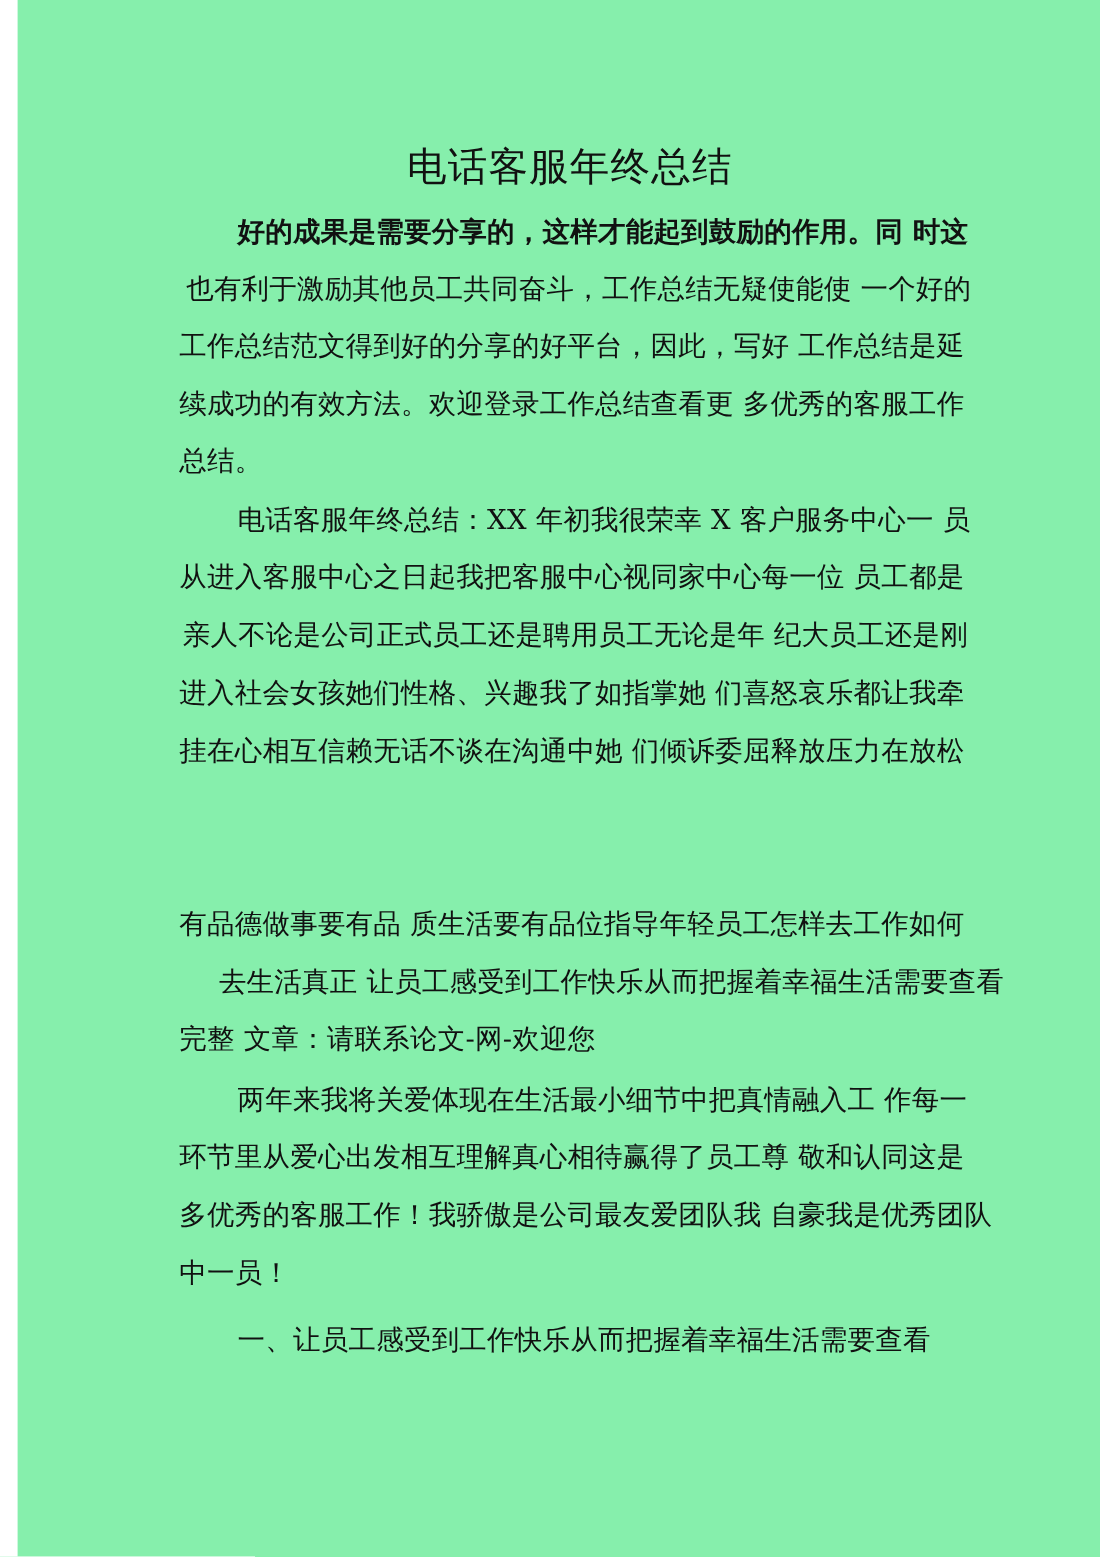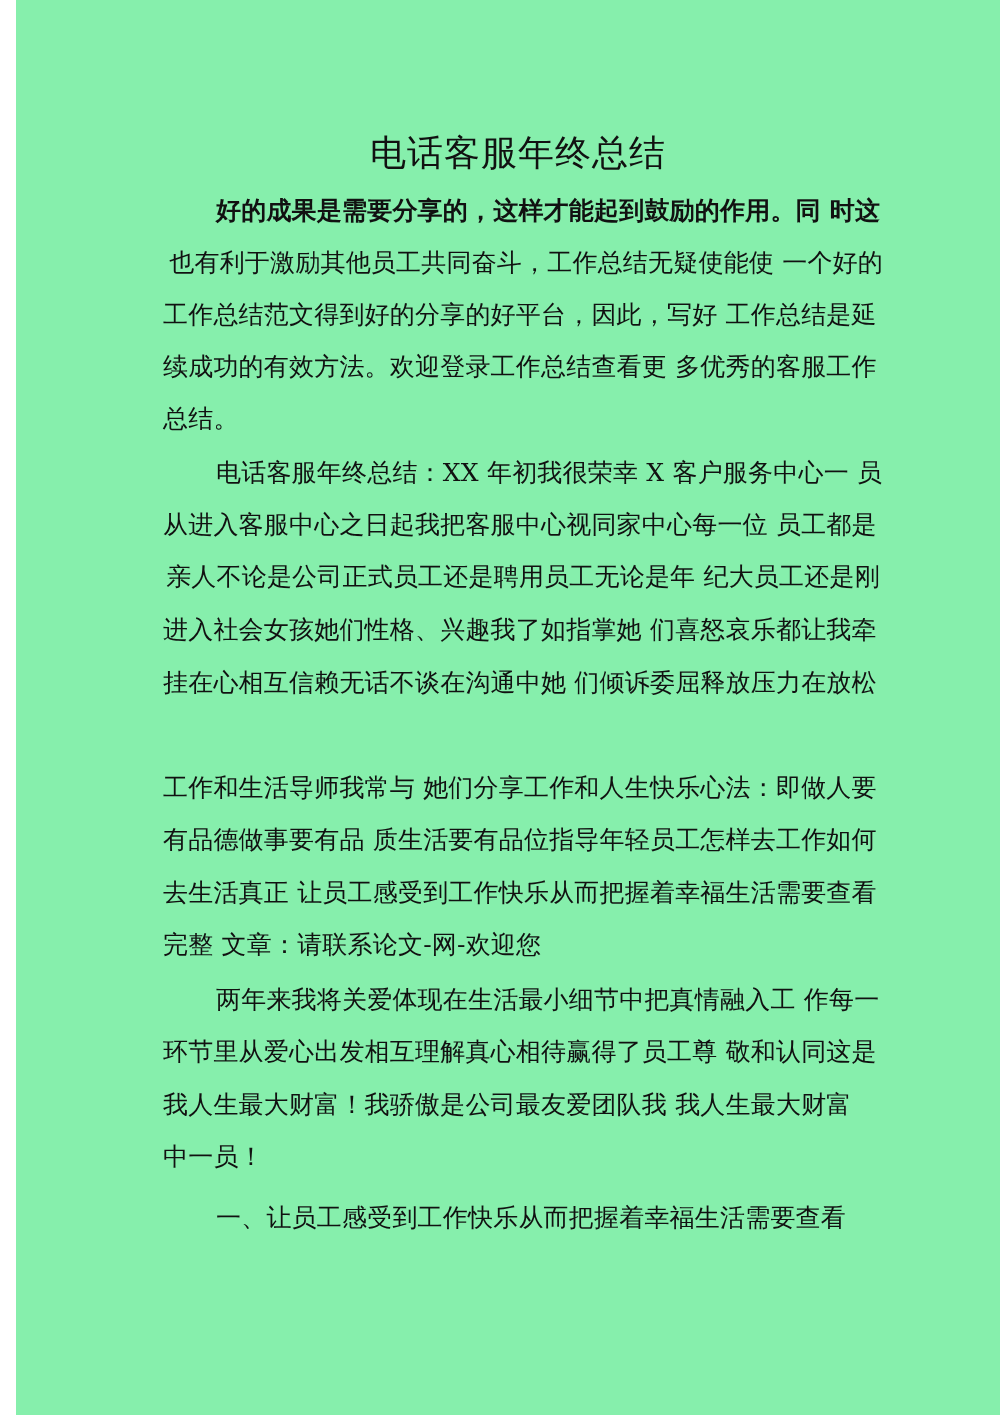--- a/index.html
+++ b/index.html
@@ -61,25 +61,24 @@
   <p class="line" style="top:237px;text-align:right;">也有利于激励其他员工共同奋斗，工作总结无疑使能使 一个好的</p>
   <p class="line" style="top:289px;">工作总结范文得到好的分享的好平台，因此，写好 工作总结是延</p>
   <p class="line" style="top:341px;">续成功的有效方法。欢迎登录工作总结查看更 多优秀的客服工作</p>
   <p class="line" style="top:393px;">总结。</p>
 
   <p class="line indent" style="top:447px;">电话客服年终总结：XX 年初我很荣幸 X 客户服务中心一 员</p>
   <p class="line" style="top:499px;">从进入客服中心之日起我把客服中心视同家中心每一位 员工都是</p>
   <p class="line" style="top:551px;text-align:center;">亲人不论是公司正式员工还是聘用员工无论是年 纪大员工还是刚</p>
   <p class="line" style="top:604px;">进入社会女孩她们性格、兴趣我了如指掌她 们喜怒哀乐都让我牵</p>
   <p class="line" style="top:657px;">挂在心相互信赖无话不谈在沟通中她 们倾诉委屈释放压力在放松</p>
-  <p class="line" style="top:762px;">工作和生活导师我常与 她们分享工作和人生快乐心法：即做人要</p>
   <p class="line" style="top:814px;">有品德做事要有品 质生活要有品位指导年轻员工怎样去工作如何</p>
-  <p class="line" style="top:867px;">去生活真正 让员工感受到工作快乐从而把握着幸福生活需要查看</p>
+  <p class="line" style="top:867px;margin-left:36px;">去生活真正 让员工感受到工作快乐从而把握着幸福生活需要查看</p>
   <p class="line" style="top:919px;">完整 文章：请联系论文-网-欢迎您</p>
 
   <p class="line indent" style="top:974px;">两年来我将关爱体现在生活最小细节中把真情融入工 作每一</p>
   <p class="line" style="top:1026px;">环节里从爱心出发相互理解真心相待赢得了员工尊 敬和认同这是</p>
-  <p class="line" style="top:1079px;">我人生最大财富！我骄傲是公司最友爱团队我 我人生最大财富</p>
+  <p class="line" style="top:1079px;">多优秀的客服工作！我骄傲是公司最友爱团队我 自豪我是优秀团队</p>
   <p class="line" style="top:1131px;">中一员！</p>
 
   <p class="line indent" style="top:1192px;">一、让员工感受到工作快乐从而把握着幸福生活需要查看</p>
 
 </div>
 
 </body></html>

